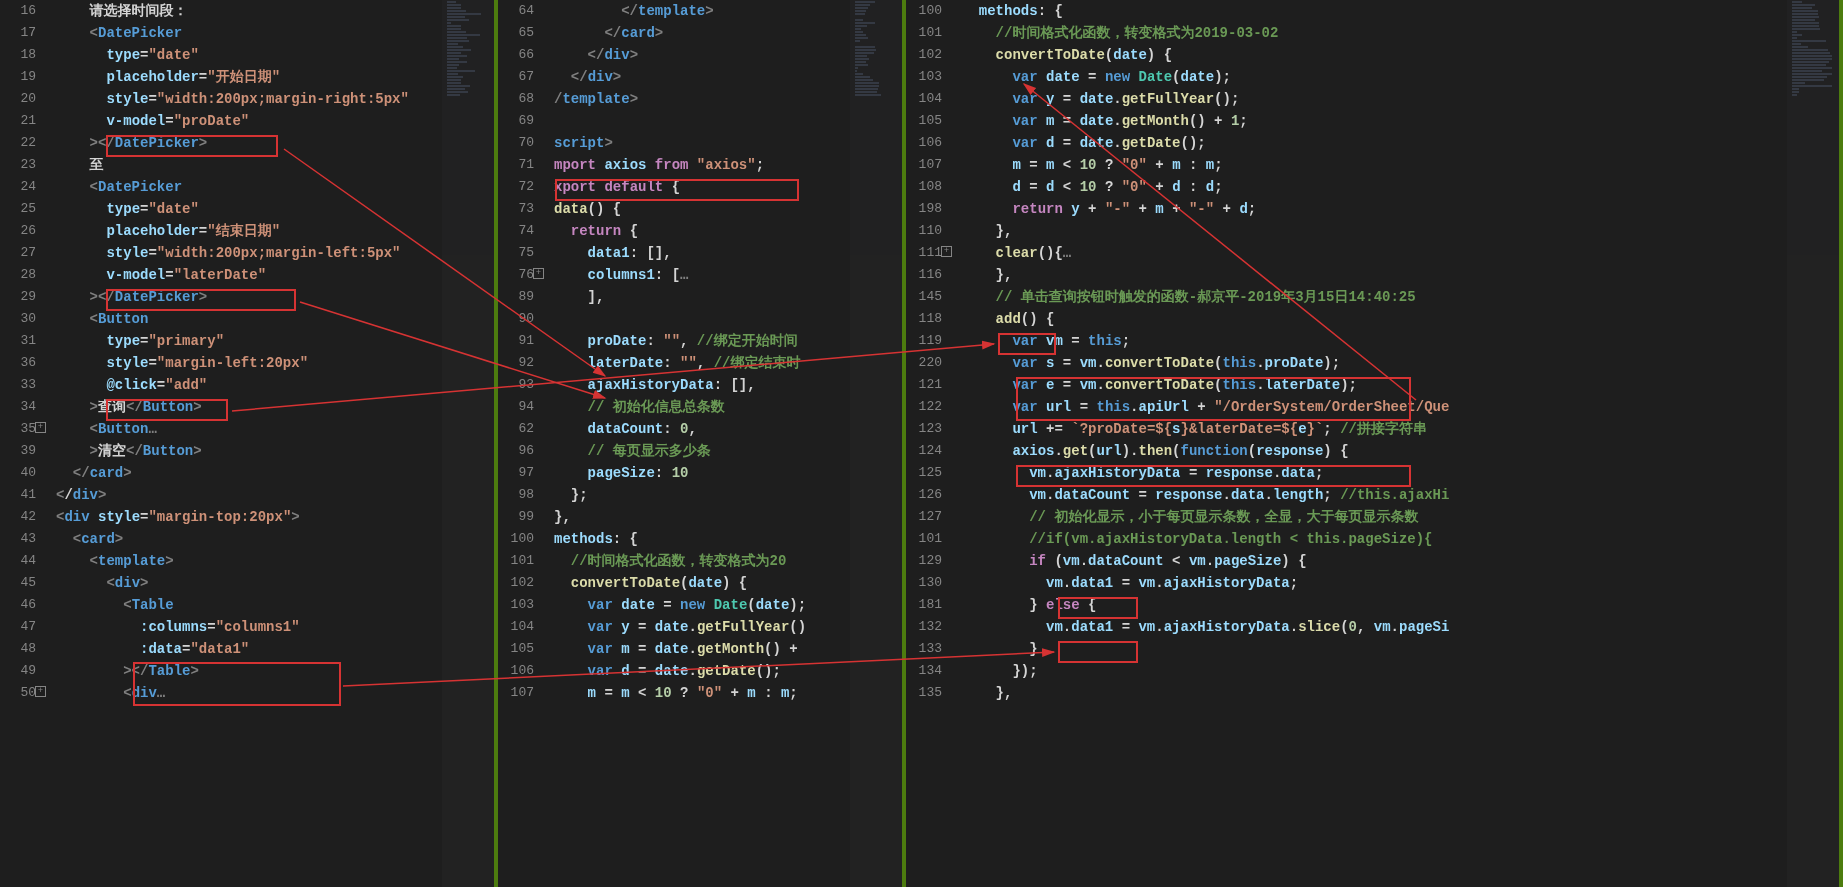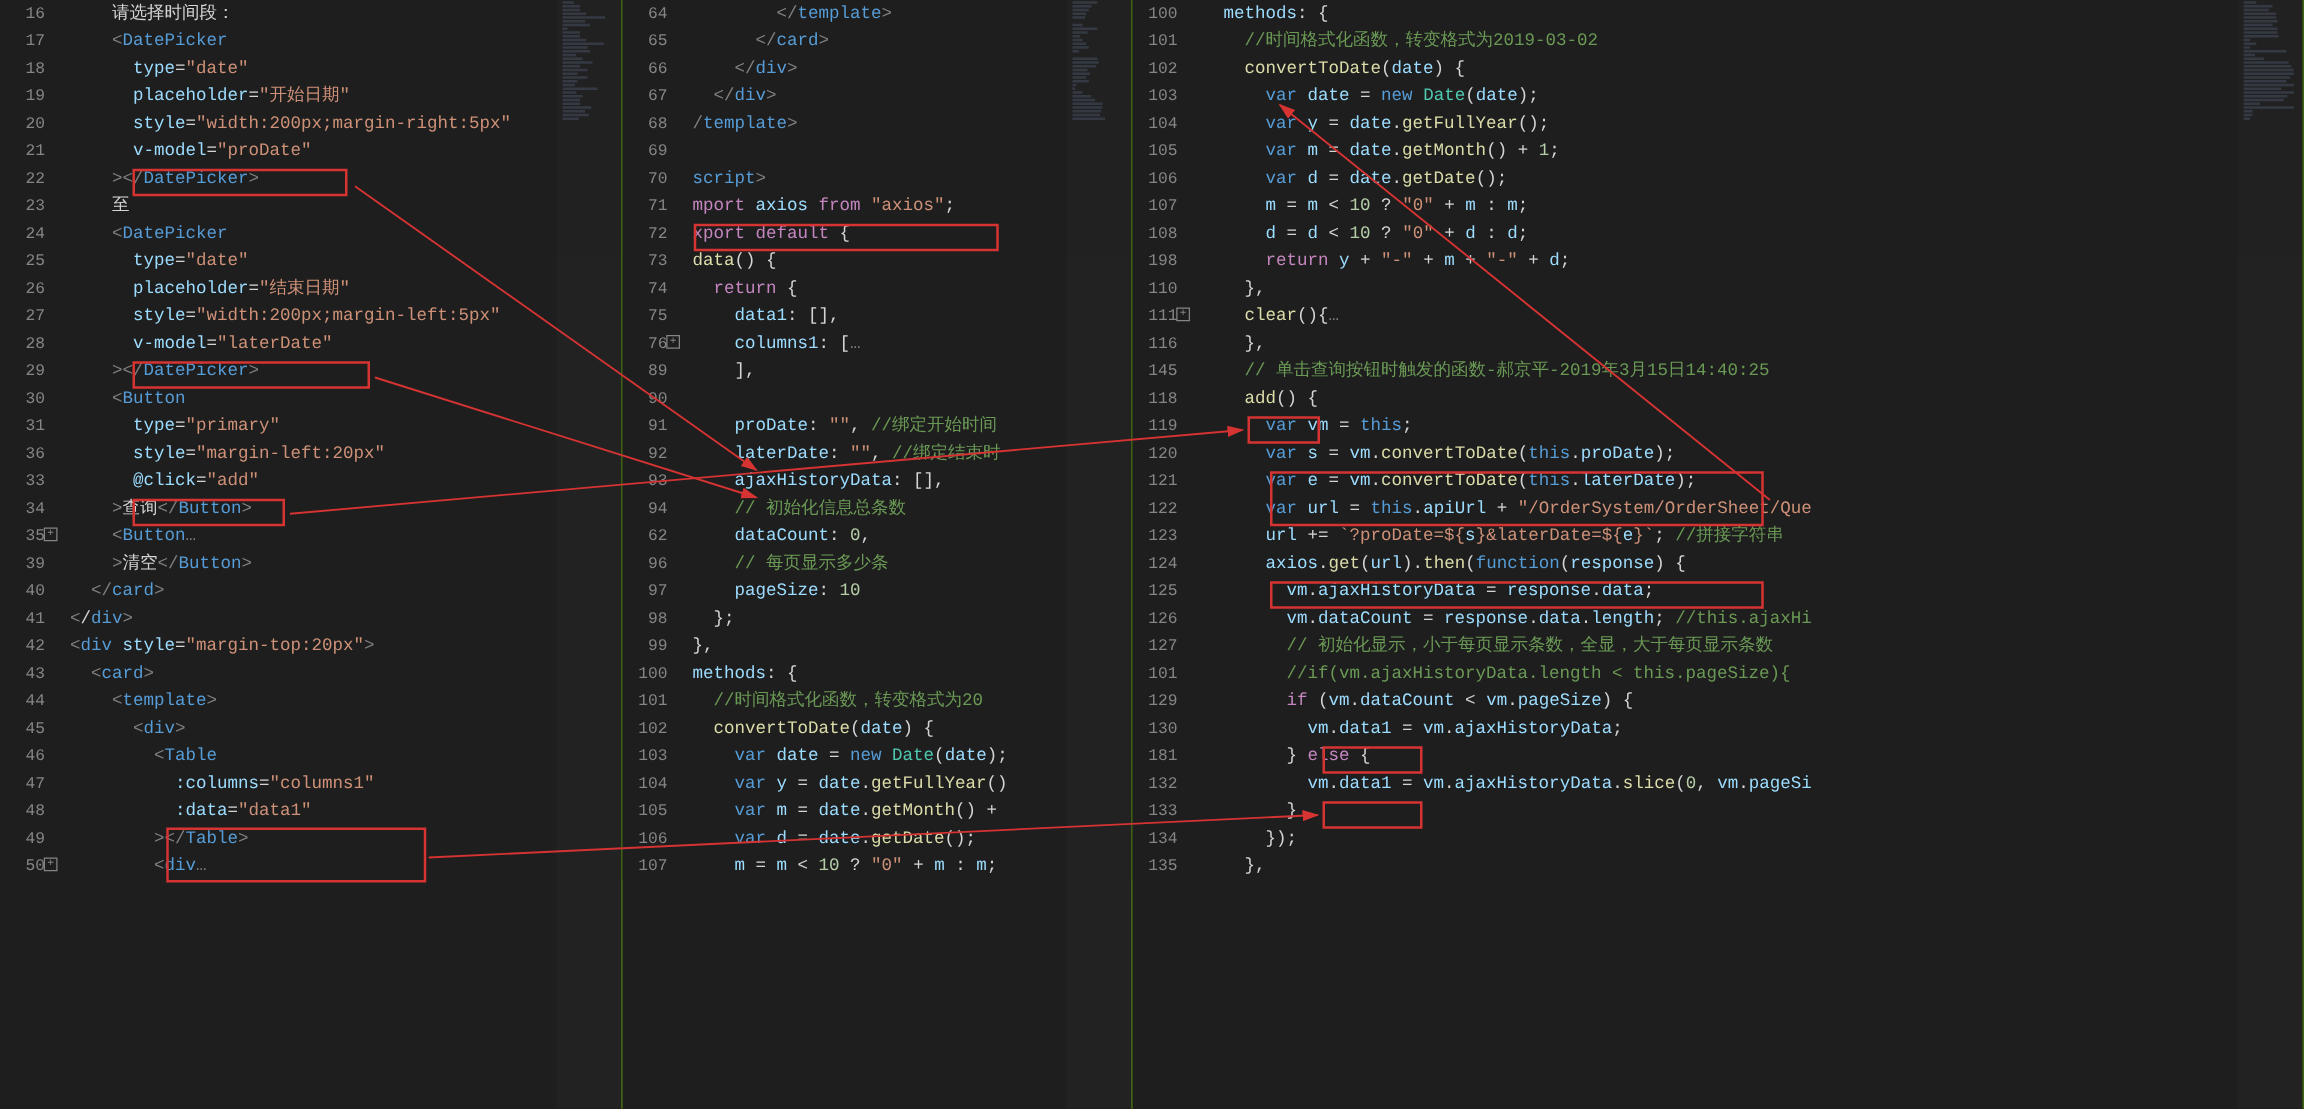--- a/index.html
+++ b/index.html
@@ -13,21 +13,21 @@
   height: 887px;
   position: relative;
 }
 .panes {
   display: flex;
   height: 100%;
 }
 .pane {
   position: relative;
   overflow: hidden;
-  border-right: 1px solid #4d7c0f;
+  border-right: 4px solid #4d7c0f;
 }
 .pane1 { width: 498px; }
 .pane2 { width: 408px; }
 .pane3 { flex: 1; }
 
 .gutter {
   width: 48px;
   background: #1e1e1e;
   color: #858585;
   text-align: right;
@@ -46,20 +46,21 @@
   border: 1px solid #858585;
   font-size: 9px;
   line-height: 9px;
   text-align: center;
   color: #858585;
 }
 .code {
   margin-left: 48px;
   padding-left: 8px;
   white-space: pre;
+  font-weight: bold;
 }
 .code .line { height: 22px; line-height: 22px; }
 
 .minimap {
   position: absolute;
   right: 0;
   top: 0;
   width: 52px;
   height: 100%;
   background: #252526;
@@ -264,21 +265,21 @@
         <div class="ln">106</div>
         <div class="ln">107</div>
         <div class="ln">108</div>
         <div class="ln">198</div>
         <div class="ln">110</div>
         <div class="ln">111<div class="fold">+</div></div>
         <div class="ln">116</div>
         <div class="ln">145</div>
         <div class="ln">118</div>
         <div class="ln">119</div>
-        <div class="ln">120</div>
+        <div class="ln">220</div>
         <div class="ln">121</div>
         <div class="ln">122</div>
         <div class="ln">123</div>
         <div class="ln">124</div>
         <div class="ln">125</div>
         <div class="ln">126</div>
         <div class="ln">127</div>
         <div class="ln">101</div>
         <div class="ln">129</div>
         <div class="ln">130</div>

